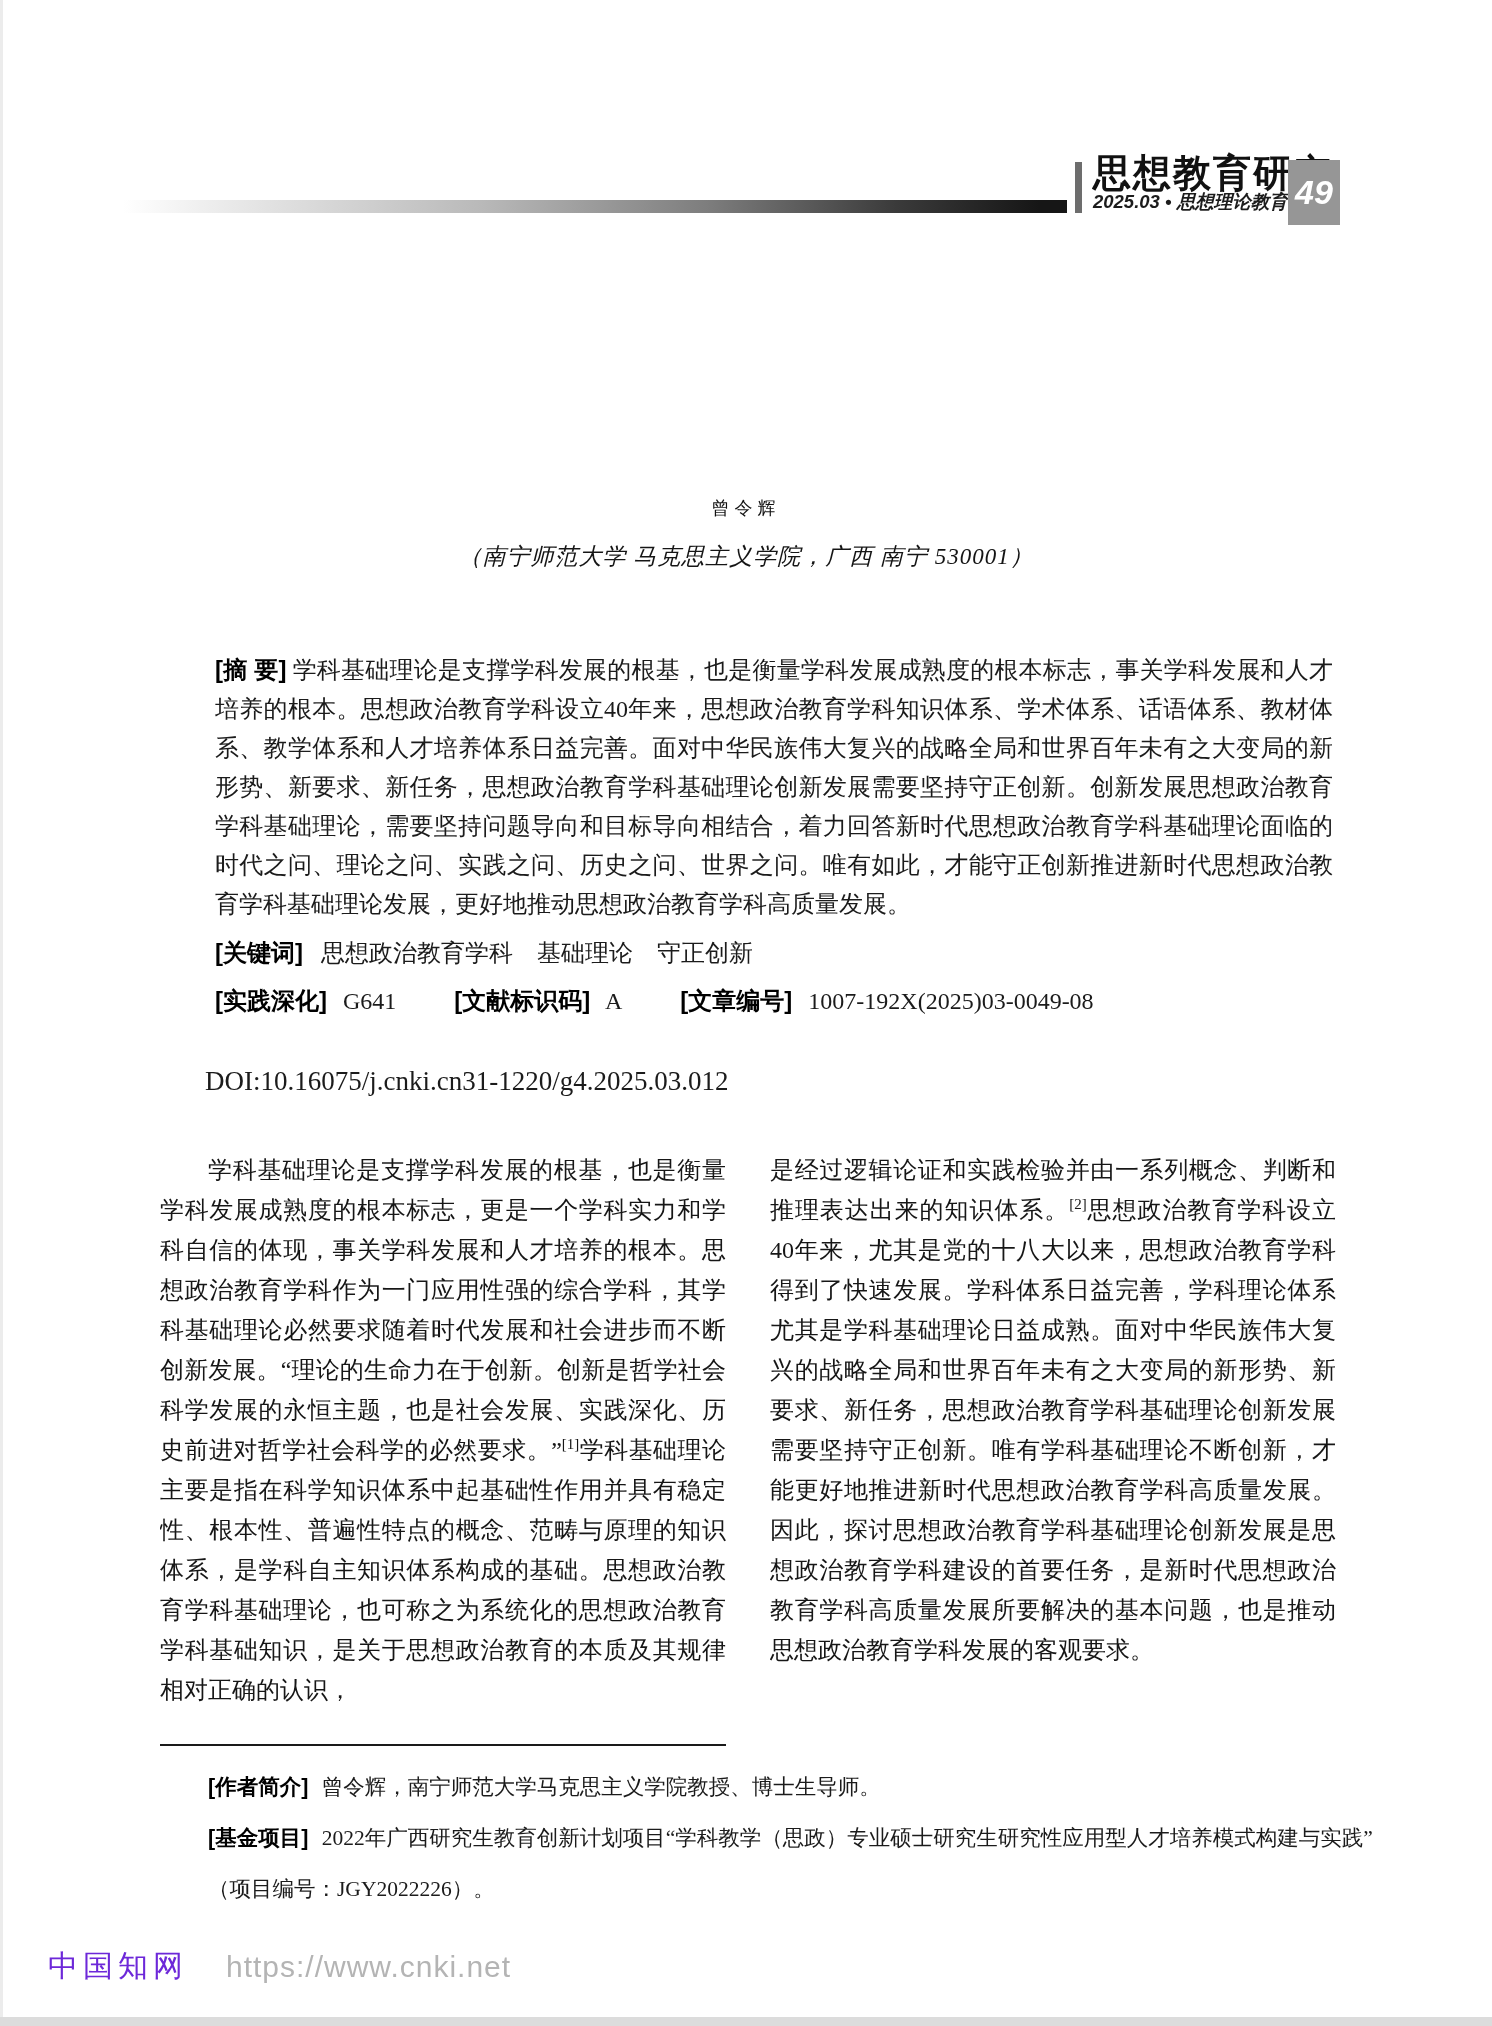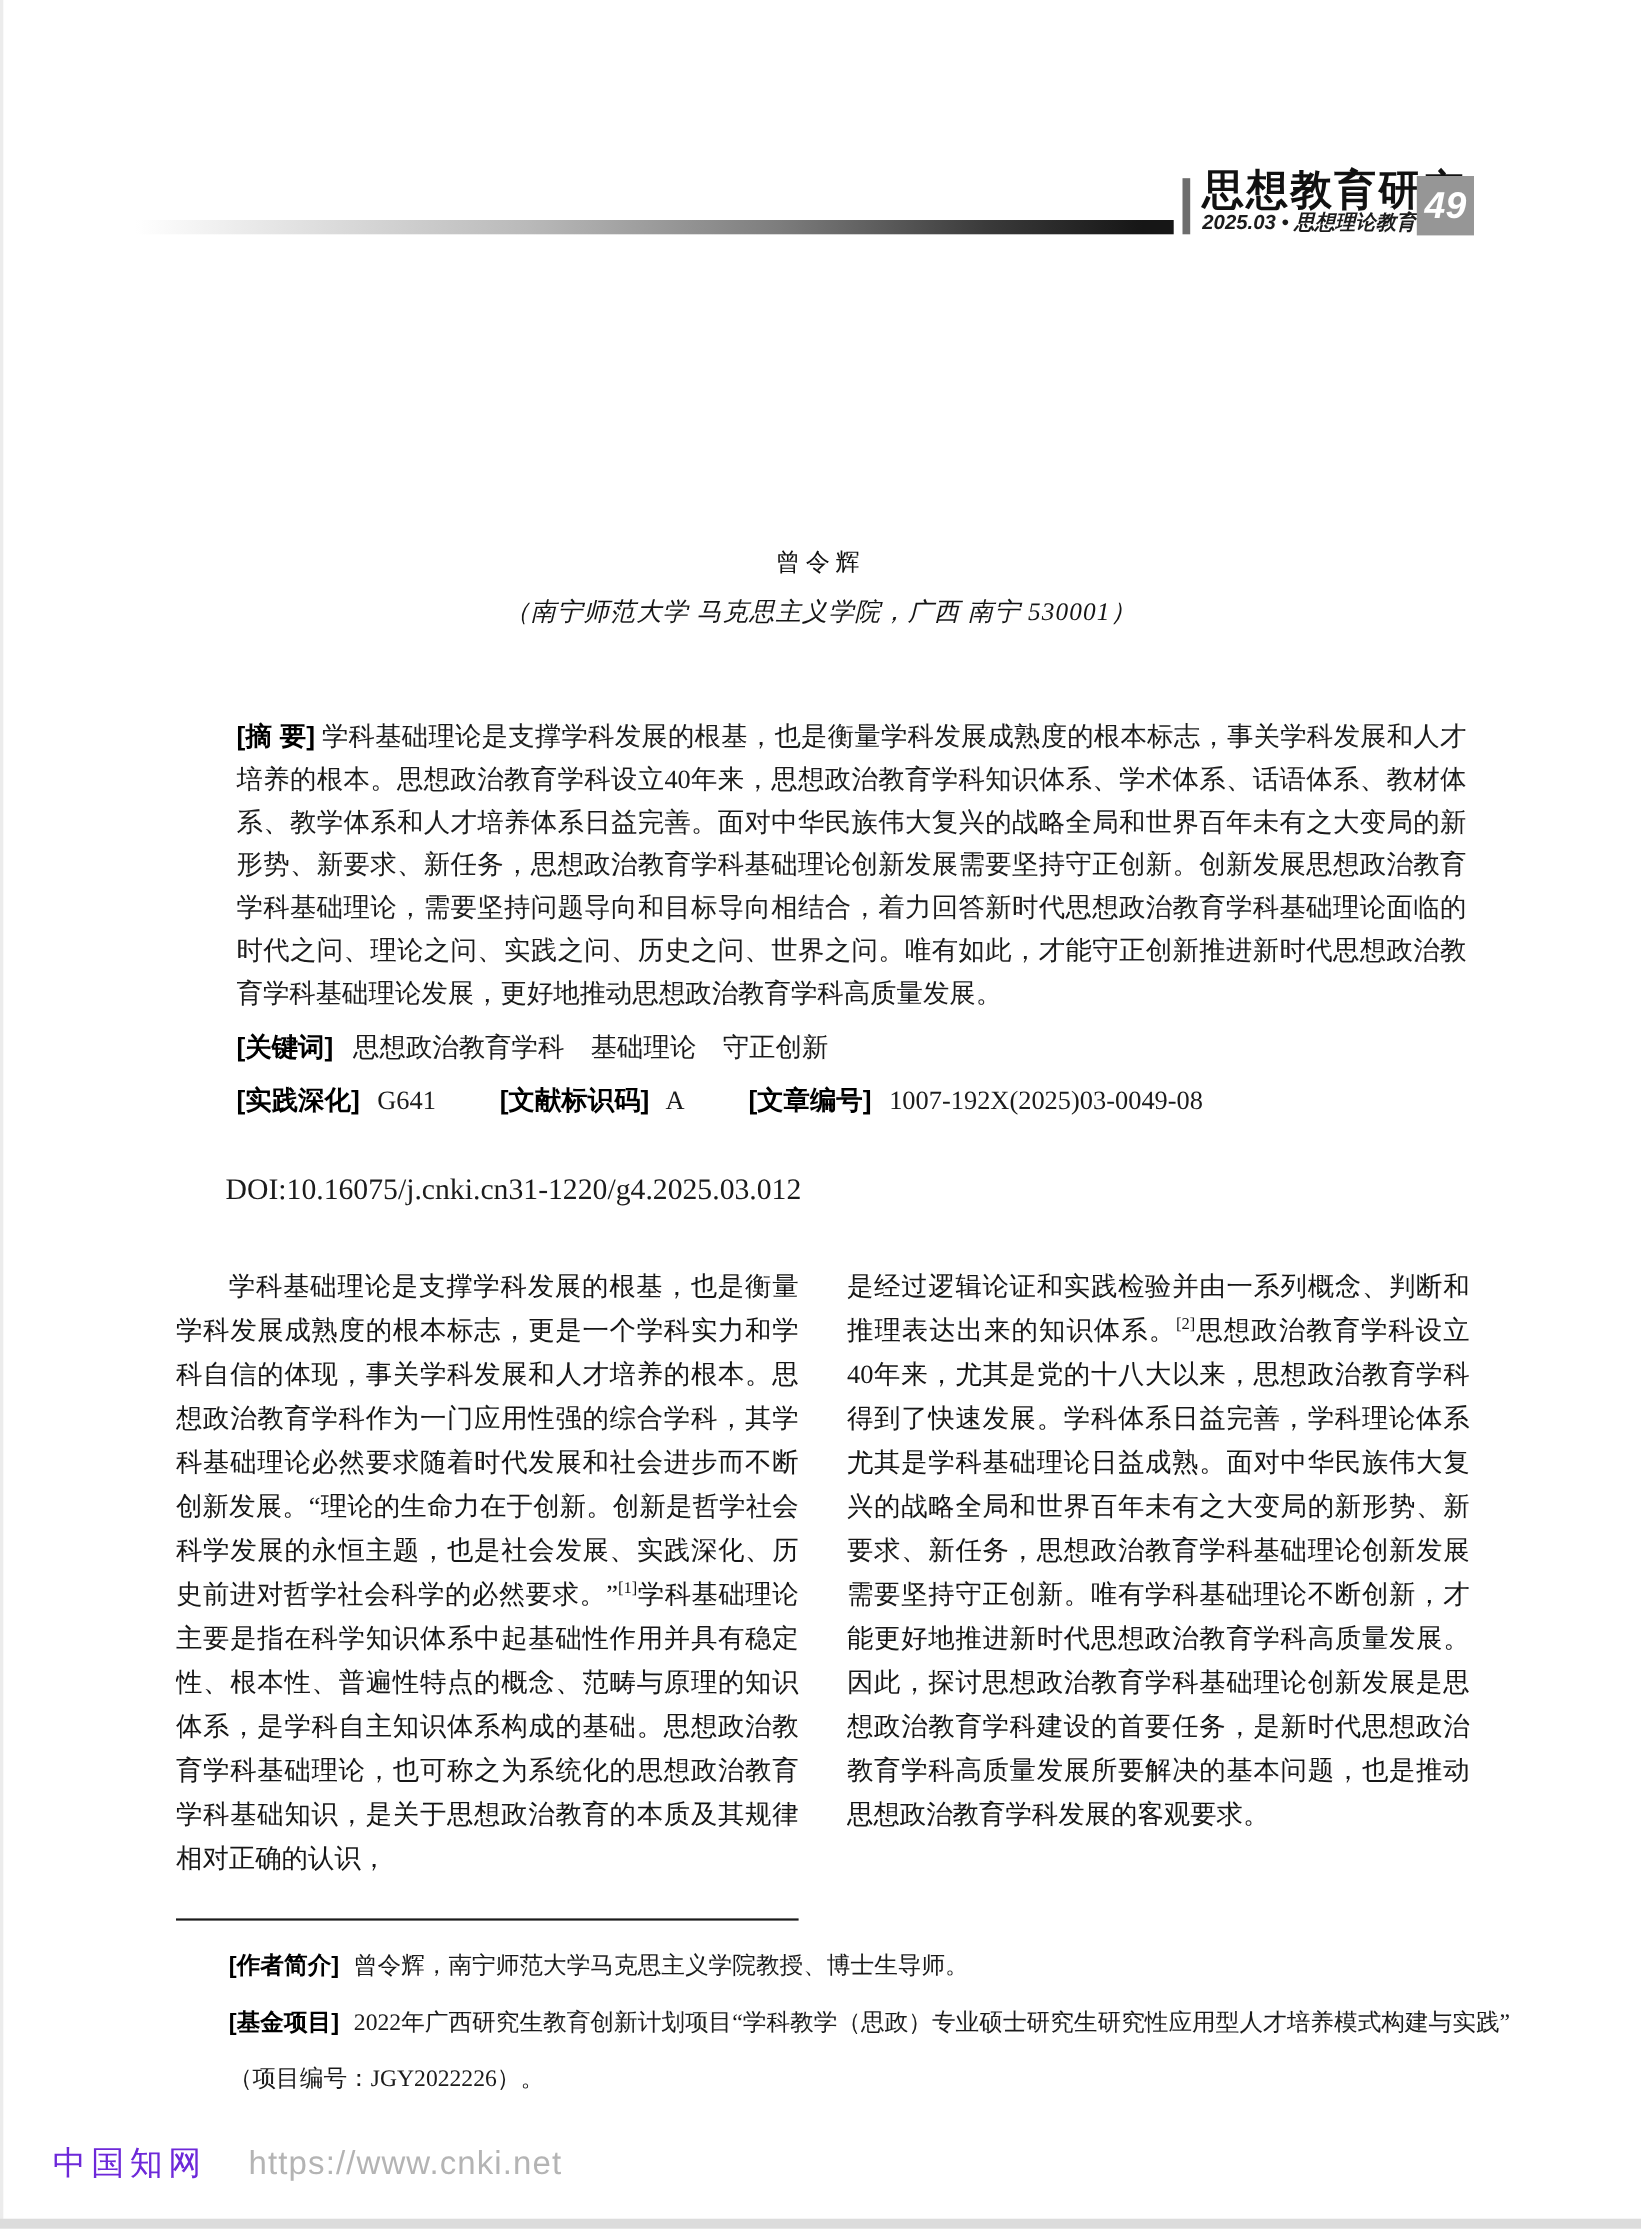--- a/index.html
+++ b/index.html
@@ -25,36 +25,36 @@
   .banner-text{position:absolute;left:1093px;top:0;width:192px;}
   .journal-name{
     font-family:"Liberation Sans",sans-serif;font-weight:bold;
     font-size:38px;line-height:34px;letter-spacing:2px;color:#111;white-space:nowrap;
   }
   .issue-line{
     font-family:"Liberation Sans",sans-serif;font-weight:bold;font-style:italic;
     font-size:18.5px;line-height:23px;color:#1c1c1c;white-space:nowrap;
   }
   .page-num-box{
-    position:absolute;left:1288px;top:4px;width:52px;height:54px;
+    position:absolute;left:1288px;top:4px;width:52px;height:65px;
     background:#969696;color:#ffffff;
     font-family:"Liberation Sans",sans-serif;font-weight:bold;font-style:italic;
     font-size:34px;display:flex;align-items:center;justify-content:center;
   }
 
   
   .article-title{
     position:absolute;left:0;top:370px;width:100%;
     text-align:center;
     font-family:"Liberation Sans",sans-serif;
     font-weight:600;font-size:46px;letter-spacing:5px;color:#141414;
   }
   .article-author{
     position:absolute;left:0;top:496px;width:100%;text-align:center;
-    font-size:22px;letter-spacing:5px;color:#111;
+    font-size:18px;letter-spacing:5px;color:#111;
   }
   .article-affil{
     position:absolute;left:0;top:541px;width:100%;text-align:center;
     font-style:italic;font-size:23px;letter-spacing:1px;color:#151515;
   }
 
   
   .meta-block{position:absolute;left:215px;top:650px;width:1118px;}
   .abstract{
     font-size:24px;line-height:39px;text-align:justify;color:#1b1b1b;

